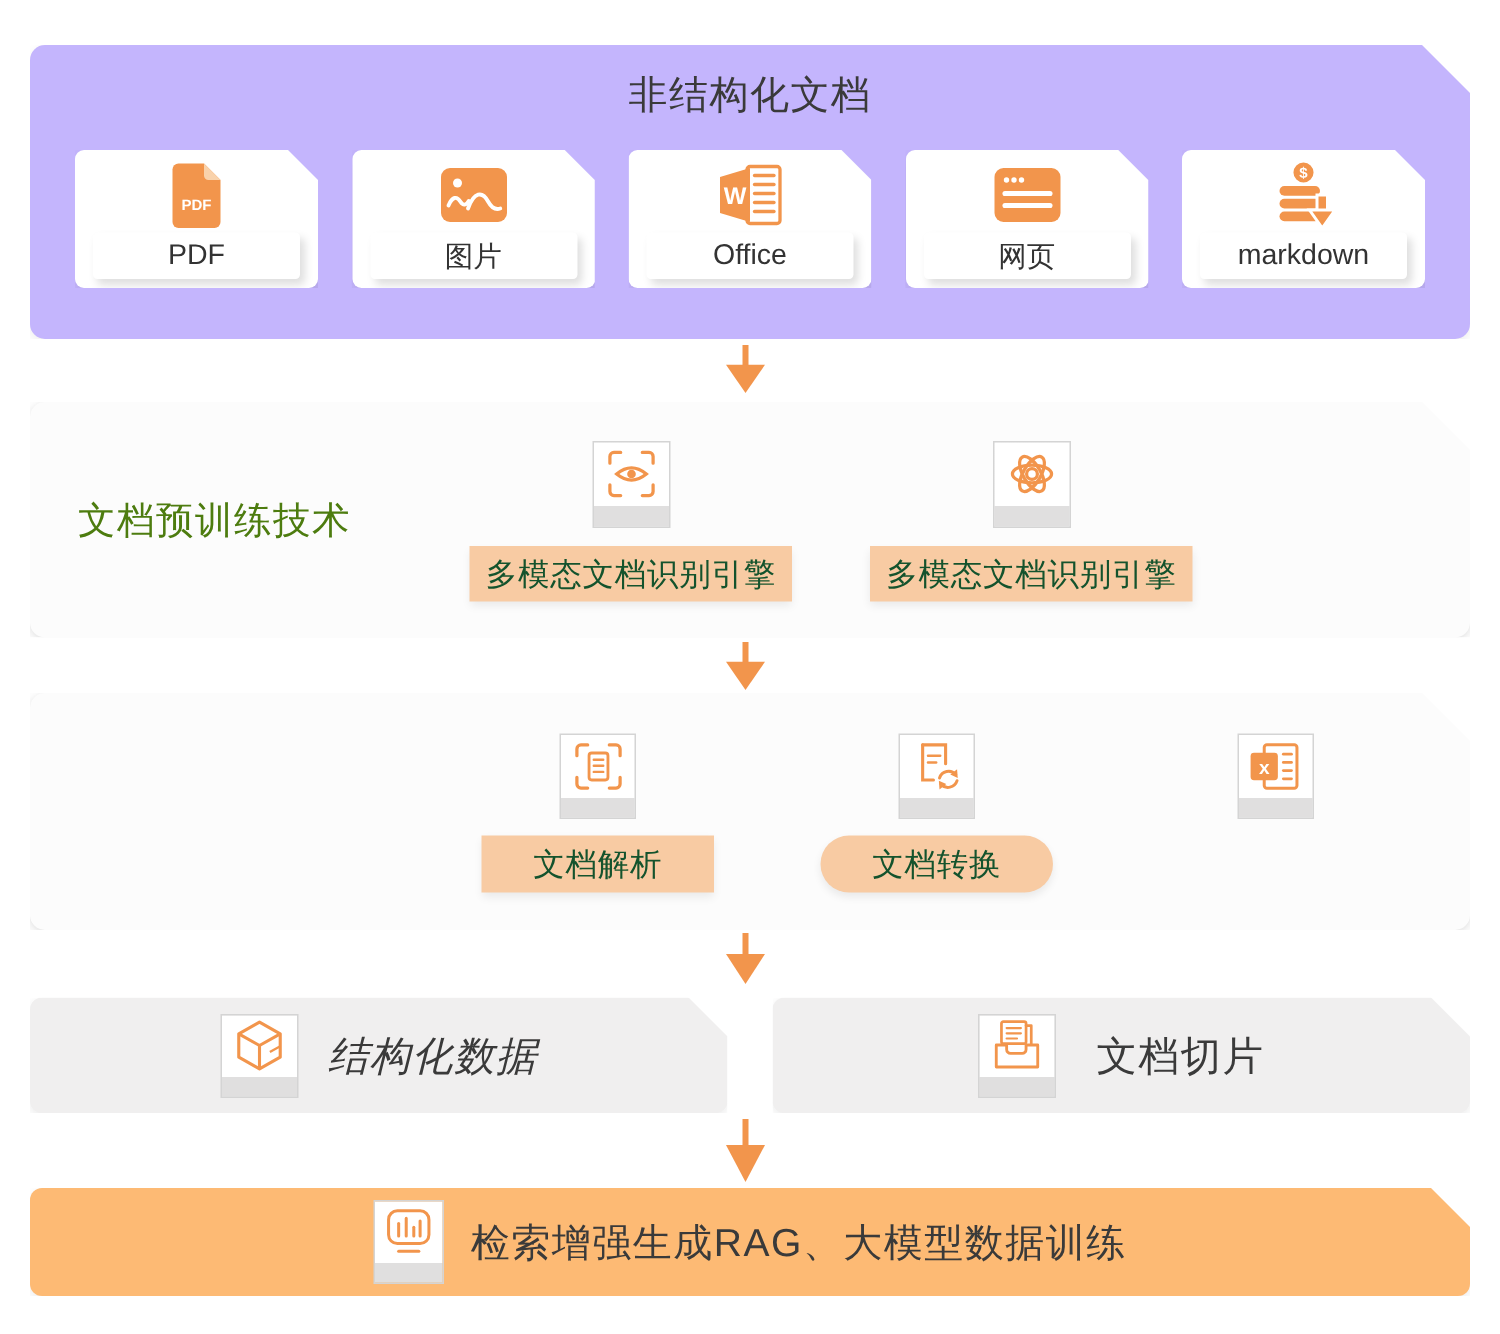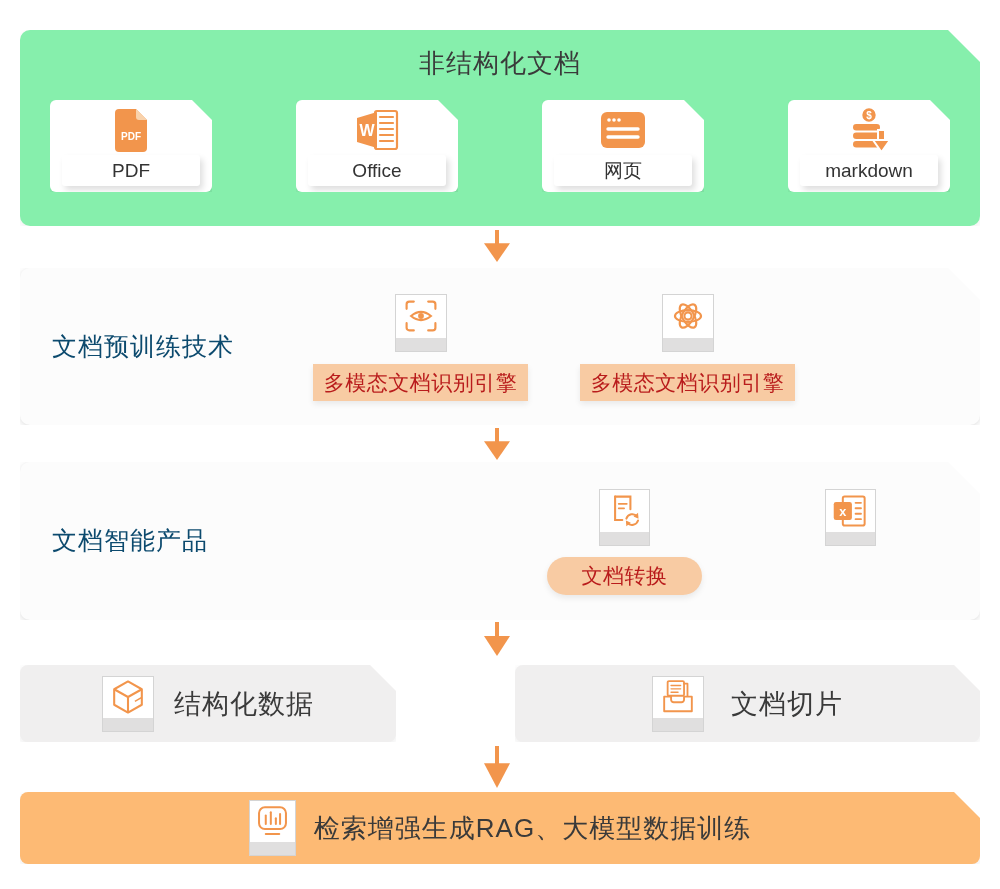--- a/index.html
+++ b/index.html
@@ -17,21 +17,21 @@
   }
 
   
   .panel { position: absolute; }
   .chamfer-32 { border-radius: 10px; clip-path: polygon(0 0, calc(100% - 32px) 0, 100% 32px, 100% 100%, 0 100%); }
   .chamfer-26 { border-radius: 8px;  clip-path: polygon(0 0, calc(100% - 26px) 0, 100% 26px, 100% 100%, 0 100%); }
   .chamfer-20 { border-radius: 6px;  clip-path: polygon(0 0, calc(100% - 20px) 0, 100% 20px, 100% 100%, 0 100%); }
 
   #panel-source {
     left: 20px; top: 30px; width: 960px; height: 196px;
-    background: #86efac;
+    background: #c4b5fd;
     filter: drop-shadow(0 2px 3px rgba(0,0,0,0.07));
   }
   #panel-source .panel-title {
     position: absolute; left: 0; right: 0; top: 16px;
     text-align: center; font-size: 26px; font-weight: 500; color: #3a3a3a;
     letter-spacing: 1px;
   }
   #panel-source .cards-row {
     position: absolute; left: 30px; right: 30px; top: 70px; height: 92px;
     display: flex; justify-content: space-between;
@@ -55,51 +55,51 @@
 
   .panel-white {
     background: #fcfcfc;
     filter: drop-shadow(0 1px 2px rgba(0,0,0,0.10)) drop-shadow(0 6px 12px rgba(0,0,0,0.05));
   }
   #panel-pretrain { left: 20px; top: 268px; width: 960px; height: 157px; }
   #panel-products { left: 20px; top: 462px; width: 960px; height: 158px; }
 
   .side-label {
     position: absolute; left: 32px; top: 62px;
-    font-size: 25px; font-weight: 500; color: #0c4a6e; letter-spacing: 1px;
+    font-size: 25px; font-weight: 500; color: #4d7c0f; letter-spacing: 1px;
   }
 
   .engine-item { position: absolute; display: flex; flex-direction: column; align-items: center; }
   .keycap {
     background: linear-gradient(to bottom, #ffffff 76%, #e0dfdf 76%);
     border: 1px solid #d4d4d4;
     display: flex; align-items: flex-start; justify-content: center;
   }
   .keycap .key-icon-wrap { height: 76%; display: flex; align-items: center; }
   .chip {
     width: 100%;
     background: #f8cba3;
     box-shadow: 0 3px 6px rgba(0,0,0,0.08);
     display: flex; align-items: center; justify-content: center;
-    font-size: 21px; color: #b91c1c; letter-spacing: 0.5px;
+    font-size: 21px; color: #14532d; letter-spacing: 0.5px;
   }
 
   
   .flow-arrow { position: absolute; left: 482px; width: 30px; }
   .flow-arrow svg { display: block; width: 100%; height: 100%; }
 
   
   .out-box {
     position: absolute;
     background: #f0efef;
     display: flex; align-items: center; justify-content: center;
     gap: 20px;
     filter: drop-shadow(0 2px 3px rgba(0,0,0,0.08));
   }
-  #box-structured { left: 20px;  top: 665px; width: 376px; height: 77px; }
+  #box-structured { left: 20px;  top: 665px; width: 465px; height: 77px; font-style: italic; }
   #box-slices     { left: 515px; top: 665px; width: 465px; height: 77px; gap: 27px; }
   #box-apps       { left: 20px;  top: 792px; width: 960px; height: 72px; background: #fdba74; gap: 18px; }
   .out-label { font-size: 27px; font-weight: 500; color: #3a3a3a; letter-spacing: 1px; }
   #box-apps .out-label { font-size: 26px; }
 
   .icon-svg { display: block; }
 </style>
 </head>
 <body>
 
@@ -113,20 +113,31 @@
         <div class="card-icon">
           <svg class="icon-svg" width="38" height="46" viewBox="0 0 38 46">
             <path d="M7 2 h17 l11 11 v28 a4 4 0 0 1 -4 4 H7 a4 4 0 0 1 -4 -4 V6 a4 4 0 0 1 4 -4 Z" fill="#F2954C"></path>
             <path d="M24 2 l11 11 h-8 a3 3 0 0 1 -3 -3 Z" fill="#F9D2AB"></path>
             <text x="19" y="33" text-anchor="middle" font-size="10" font-weight="bold" fill="#ffffff" font-family="Liberation Sans, sans-serif">PDF</text>
           </svg>
         </div>
         <div class="card-label-bar">PDF</div>
       </div>
 
+      <div class="file-card chamfer-20">
+        <div class="card-icon">
+          <svg class="icon-svg" width="46" height="38" viewBox="0 0 46 38">
+            <rect x="1" y="1" width="44" height="36" rx="6" fill="#F2954C"></rect>
+            <circle cx="12" cy="11" r="3" fill="#ffffff"></circle>
+            <path d="M6 26 c2.5 -6 5.5 -6.5 8 -2.5 c1.8 2.8 3.8 2.4 5.5 -0.5" stroke="#ffffff" stroke-width="2.6" fill="none" stroke-linecap="round"></path>
+            <path d="M19 28 c4 -11 9.5 -12 13.5 -4.5 c2.2 4 5 5.5 8 4.5" stroke="#ffffff" stroke-width="2.6" fill="none" stroke-linecap="round"></path>
+          </svg>
+        </div>
+        <div class="card-label-bar">图片</div>
+      </div>
 
       <div class="file-card chamfer-20">
         <div class="card-icon">
           <svg class="icon-svg" width="48" height="44" viewBox="0 0 48 44">
             <rect x="22" y="3" width="22" height="38" rx="2" fill="#ffffff" stroke="#F2954C" stroke-width="2.2"></rect>
             <g stroke="#F2954C" stroke-width="2.2" stroke-linecap="round">
               <line x1="27" y1="9" x2="40" y2="9"></line>
               <line x1="27" y1="15" x2="40" y2="15"></line>
               <line x1="27" y1="21" x2="40" y2="21"></line>
               <line x1="27" y1="27" x2="40" y2="27"></line>
@@ -215,22 +226,40 @@
   </div>
 
   <div class="flow-arrow" style="top:428px; height:32px;">
     <svg viewBox="0 0 30 34" preserveAspectRatio="none">
       <rect x="13" y="0" width="4" height="16" fill="#F2954C"></rect>
       <polygon points="2,14 28,14 15,34" fill="#F2954C"></polygon>
     </svg>
   </div>
 
   <div id="panel-products" class="panel panel-white chamfer-32">
-    <div class="side-label">文档智能产品</div>
-
+
+    <div class="engine-item" style="left:301px; top:27px; width:155px;">
+      <div class="keycap" style="width:51px; height:57px;">
+        <div class="key-icon-wrap">
+          <svg class="icon-svg" width="36" height="36" viewBox="0 0 40 40" fill="none" stroke="#F2954C" stroke-width="2.4" stroke-linecap="round">
+            <path d="M4 12 V7 a3 3 0 0 1 3 -3 h5"></path>
+            <path d="M28 4 h5 a3 3 0 0 1 3 3 v5"></path>
+            <path d="M36 28 v5 a3 3 0 0 1 -3 3 h-5"></path>
+            <path d="M12 36 H7 a3 3 0 0 1 -3 -3 v-5"></path>
+            <rect x="13" y="10" width="14" height="20" rx="2" stroke-width="2.1"></rect>
+            <g stroke-width="1.8">
+              <line x1="16.5" y1="15" x2="23.5" y2="15"></line>
+              <line x1="16.5" y1="19.5" x2="23.5" y2="19.5"></line>
+              <line x1="16.5" y1="24" x2="23.5" y2="24"></line>
+            </g>
+          </svg>
+        </div>
+      </div>
+      <div class="chip" style="height:38px; margin-top:11px;">文档解析</div>
+    </div>
 
     <div class="engine-item" style="left:527px; top:27px; width:155px;">
       <div class="keycap" style="width:51px; height:57px;">
         <div class="key-icon-wrap">
           <svg class="icon-svg" width="36" height="36" viewBox="0 0 40 40" fill="none" stroke="#F2954C" stroke-linecap="round">
             <path d="M9 4 h12 l5 0 v14" stroke-width="2.3"></path>
             <path d="M9 4 v26 h8" stroke-width="2.3"></path>
             <line x1="13" y1="12" x2="22" y2="12" stroke-width="1.9"></line>
             <line x1="13" y1="17" x2="19" y2="17" stroke-width="1.9"></line>
             <path d="M21.5 28.5 a7 7 0 0 1 12 -2.5" stroke-width="2.2"></path>

